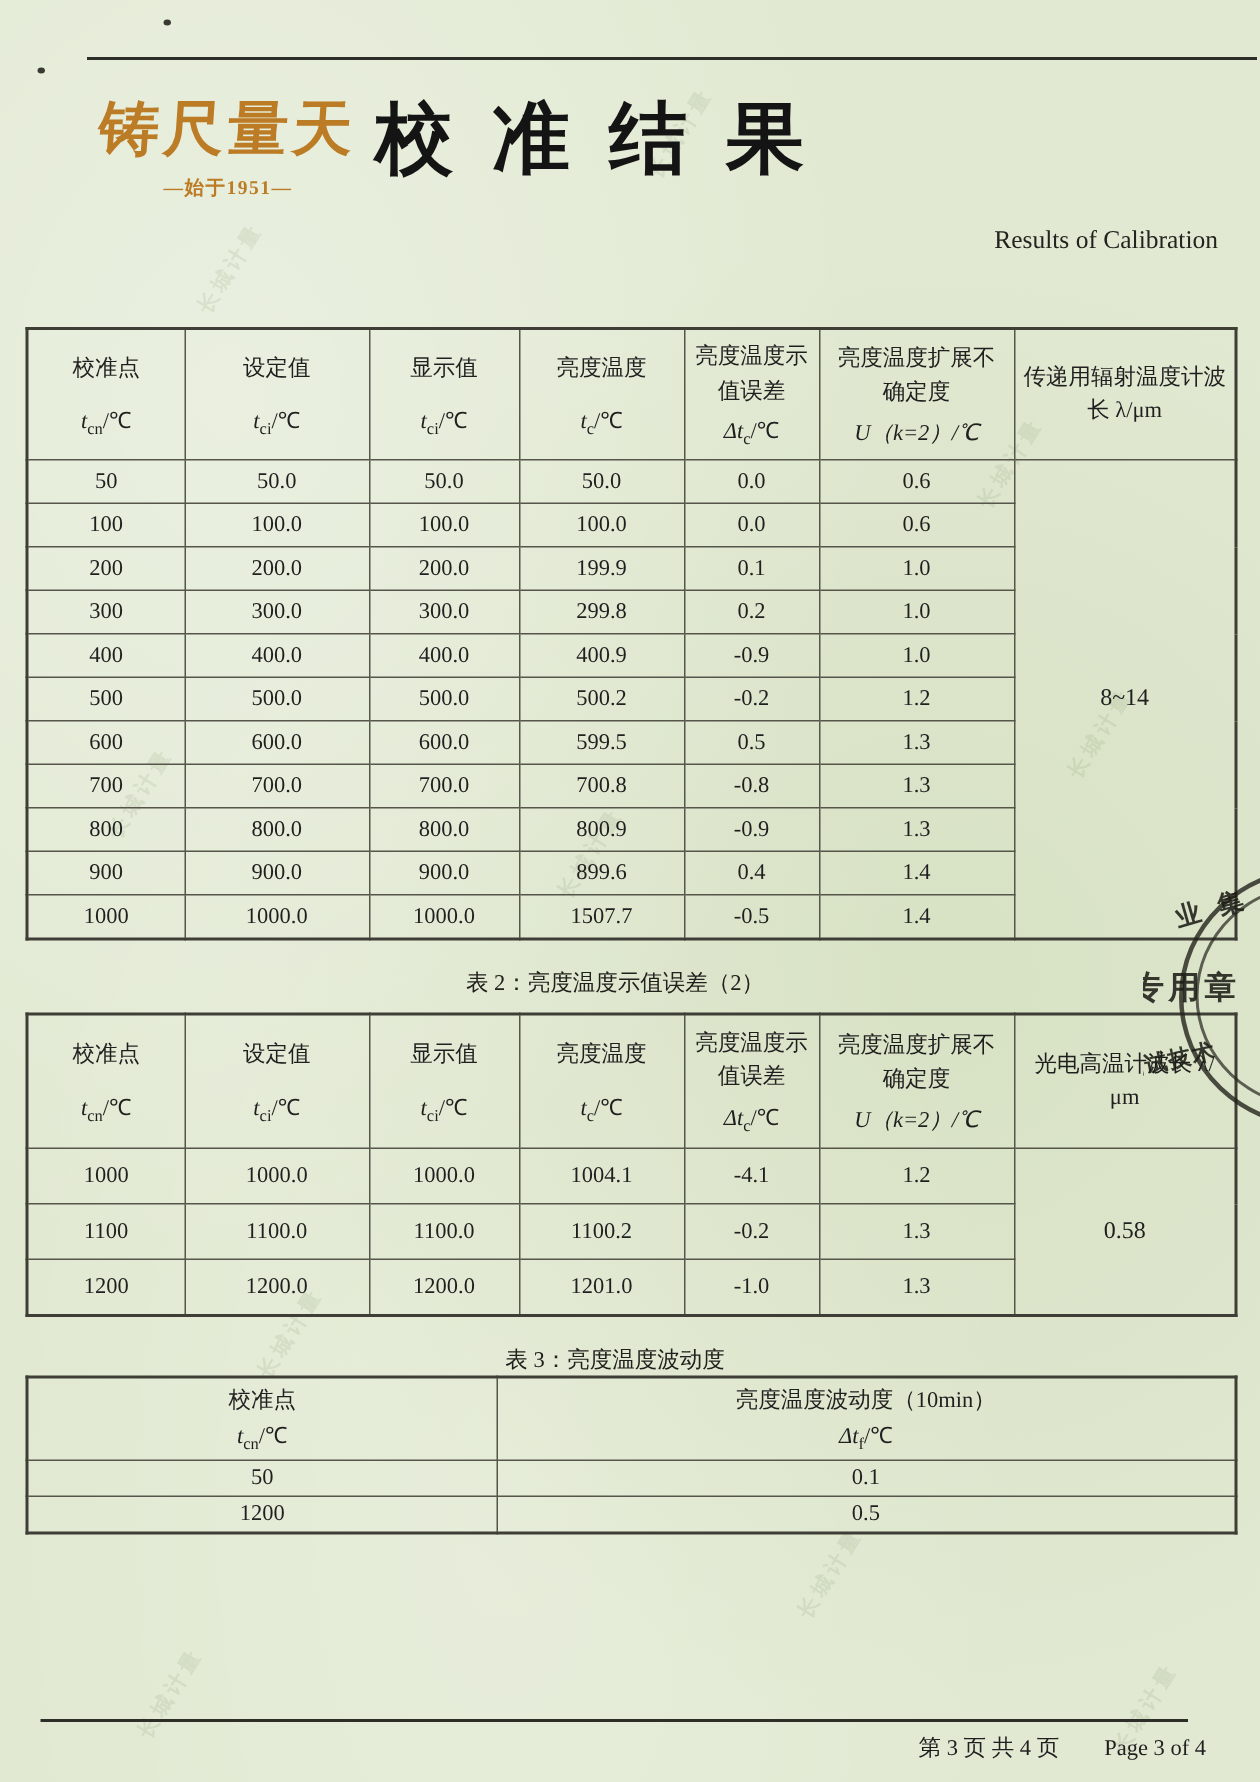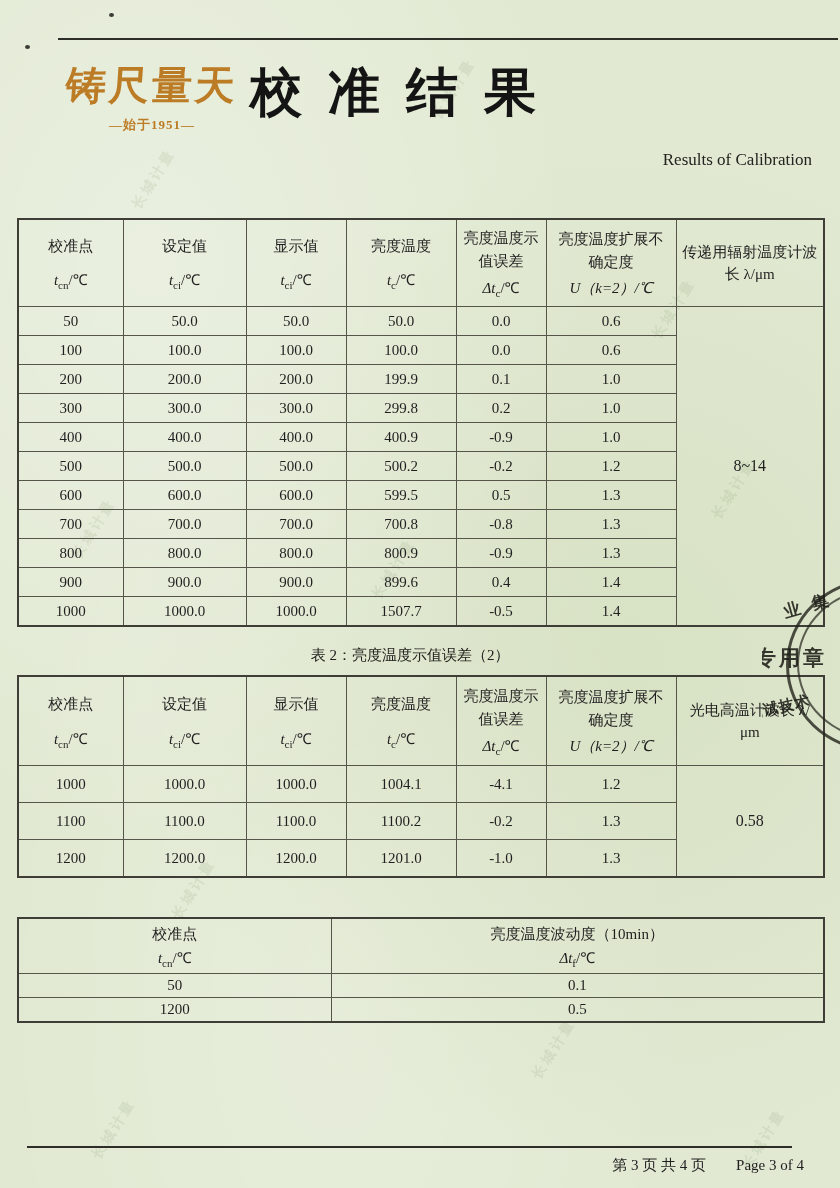--- a/index.html
+++ b/index.html
@@ -325,20 +325,21 @@
             <td>1200.0</td>
             <td>1200.0</td>
             <td>1201.0</td>
             <td>-1.0</td>
             <td>1.3</td>
           </tr>
     </tbody>
       </table>
   </div>
 
+  <div class="cap" id="cap3">表 3：亮度温度波动度</div>
   <div class="twrap" id="t3w">
     <table id="t3">
       <colgroup>
           <col style="width:313px">
           <col style="width:493px">
         </colgroup>
       <tbody>
           <tr class="hdr">
         <td>
               <div class="hwrap">

